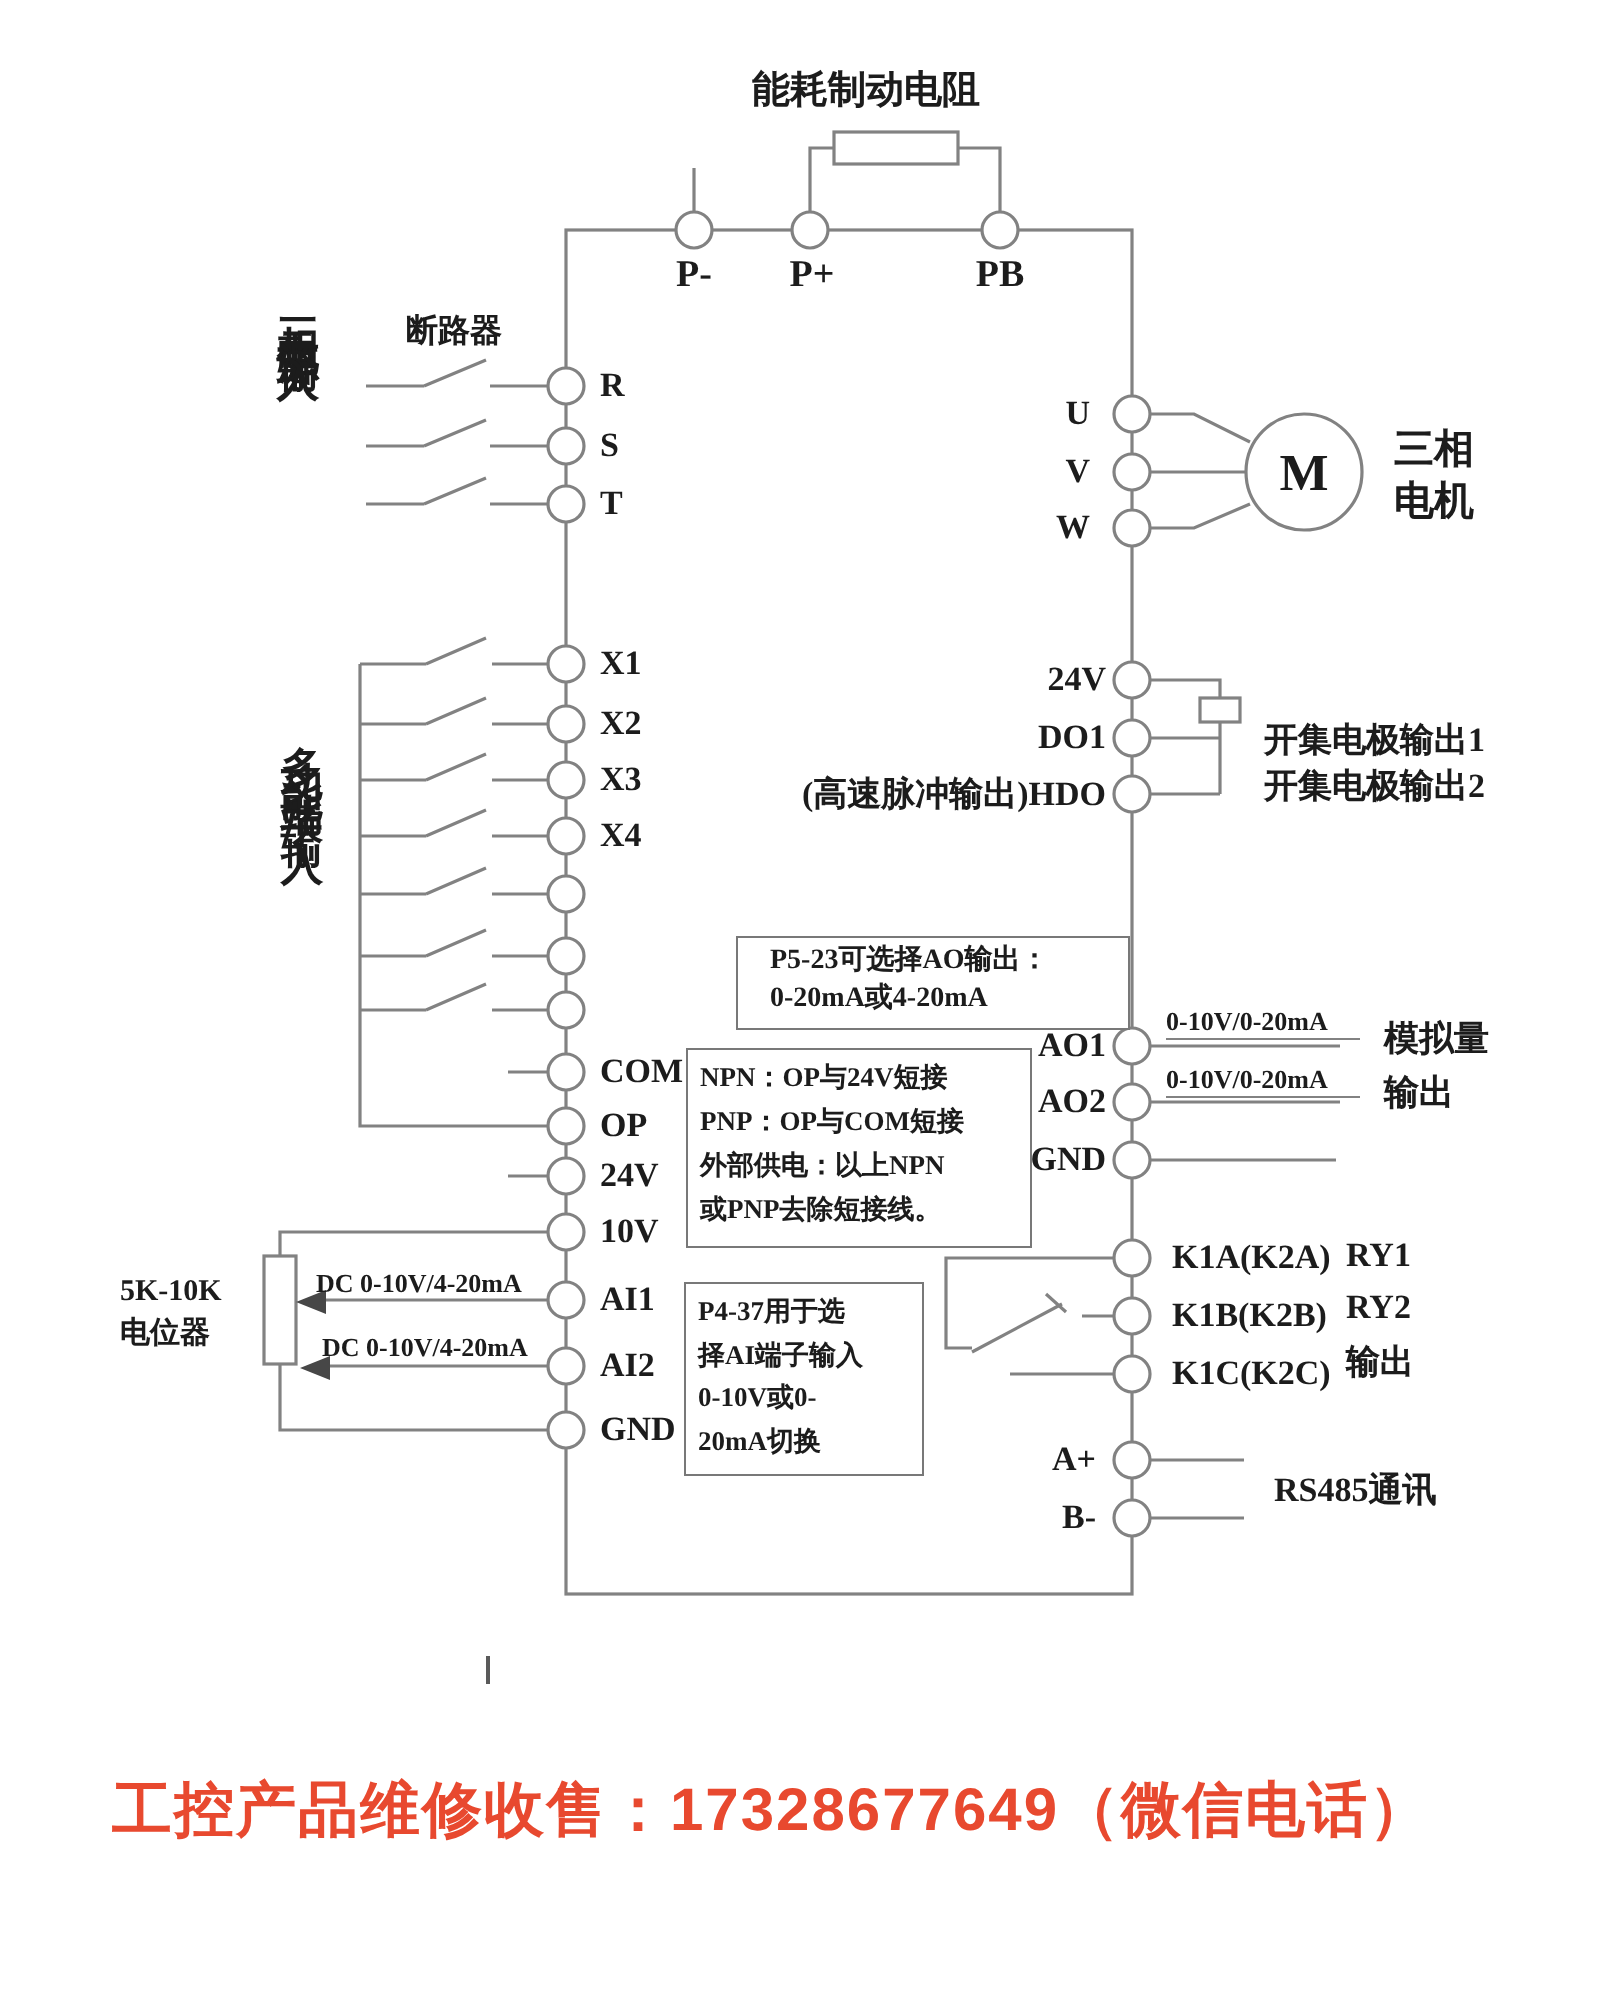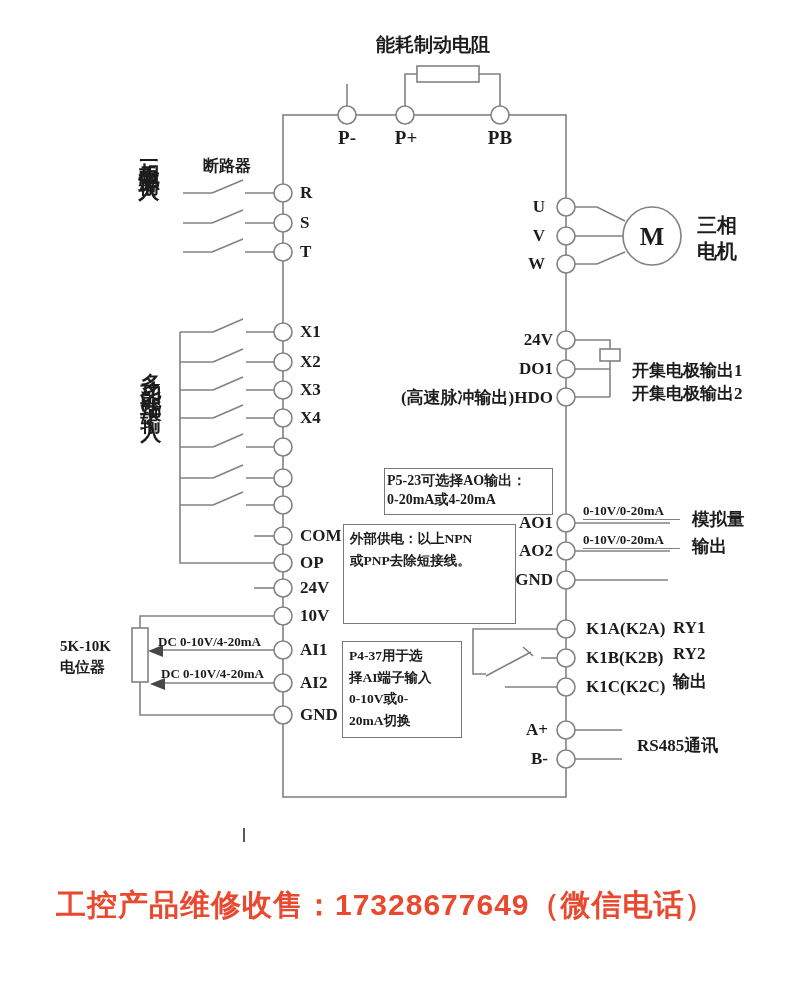--- a/index.html
+++ b/index.html
@@ -208,25 +208,27 @@
 
   <div class="term" style="left:586px;top:629px;">K1A(K2A)</div>
   <div class="term" style="left:586px;top:658px;">K1B(K2B)</div>
   <div class="term" style="left:586px;top:687px;">K1C(K2C)</div>
   <div class="term" style="left:673px;top:628px;">RY1</div>
   <div class="term" style="left:673px;top:654px;">RY2</div>
   <div class="term" style="left:673px;top:681px;">输出</div>
 
   <div class="term" style="left:637px;top:745px;">RS485通讯</div>
 
-  <div class="note" style="left:384px;top:468px;width:163px;height:41px;font-size:14px;line-height:19px;padding:2px 2px;">
+  <div class="note" style="left:368px;top:468px;width:163px;height:41px;font-size:14px;line-height:19px;padding:2px 16px;">
     <div>P5-23可选择AO输出：</div>
     <div>0-20mA或4-20mA</div>
   </div>
   <div class="note" style="left:343px;top:524px;width:159px;height:92px;font-size:13.5px;line-height:22px;padding:3px 6px;">
+    <div>NPN：OP与24V短接</div>
+    <div>PNP：OP与COM短接</div>
     <div>外部供电：以上NPN</div>
     <div>或PNP去除短接线。</div>
   </div>
   <div class="note" style="left:342px;top:641px;width:106px;height:89px;font-size:13.5px;line-height:21.5px;padding:3px 6px;">
     <div>P4-37用于选</div>
     <div>择AI端子输入</div>
     <div>0-10V或0-</div>
     <div>20mA切换</div>
   </div>
 

